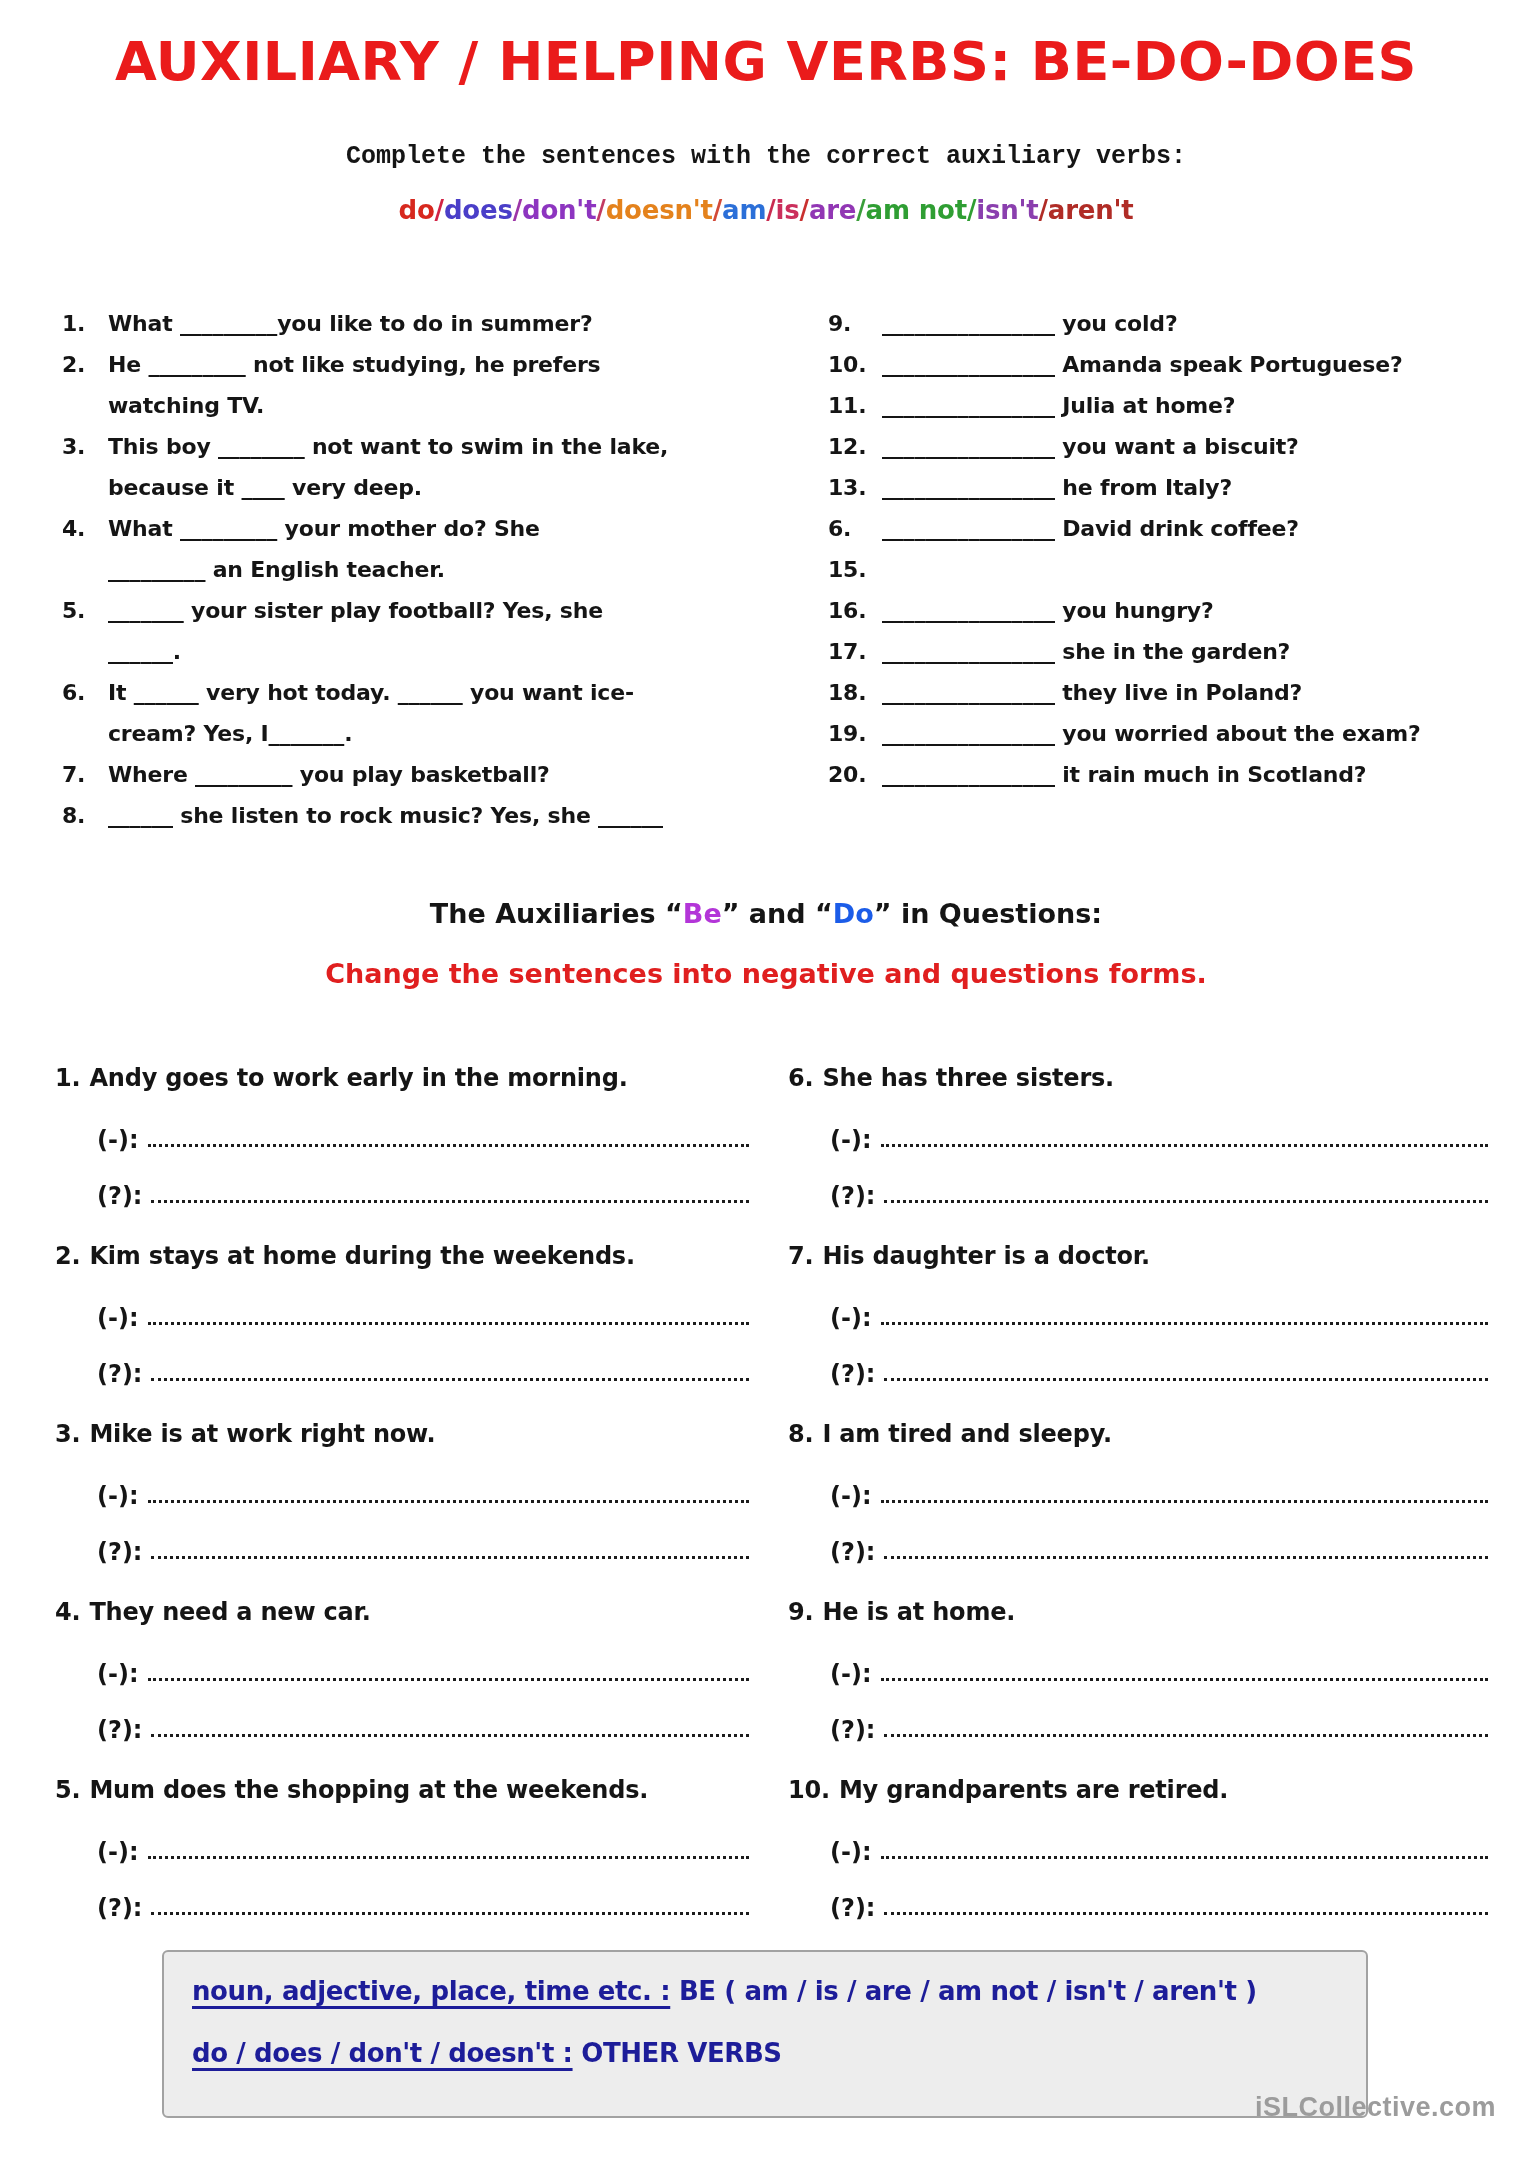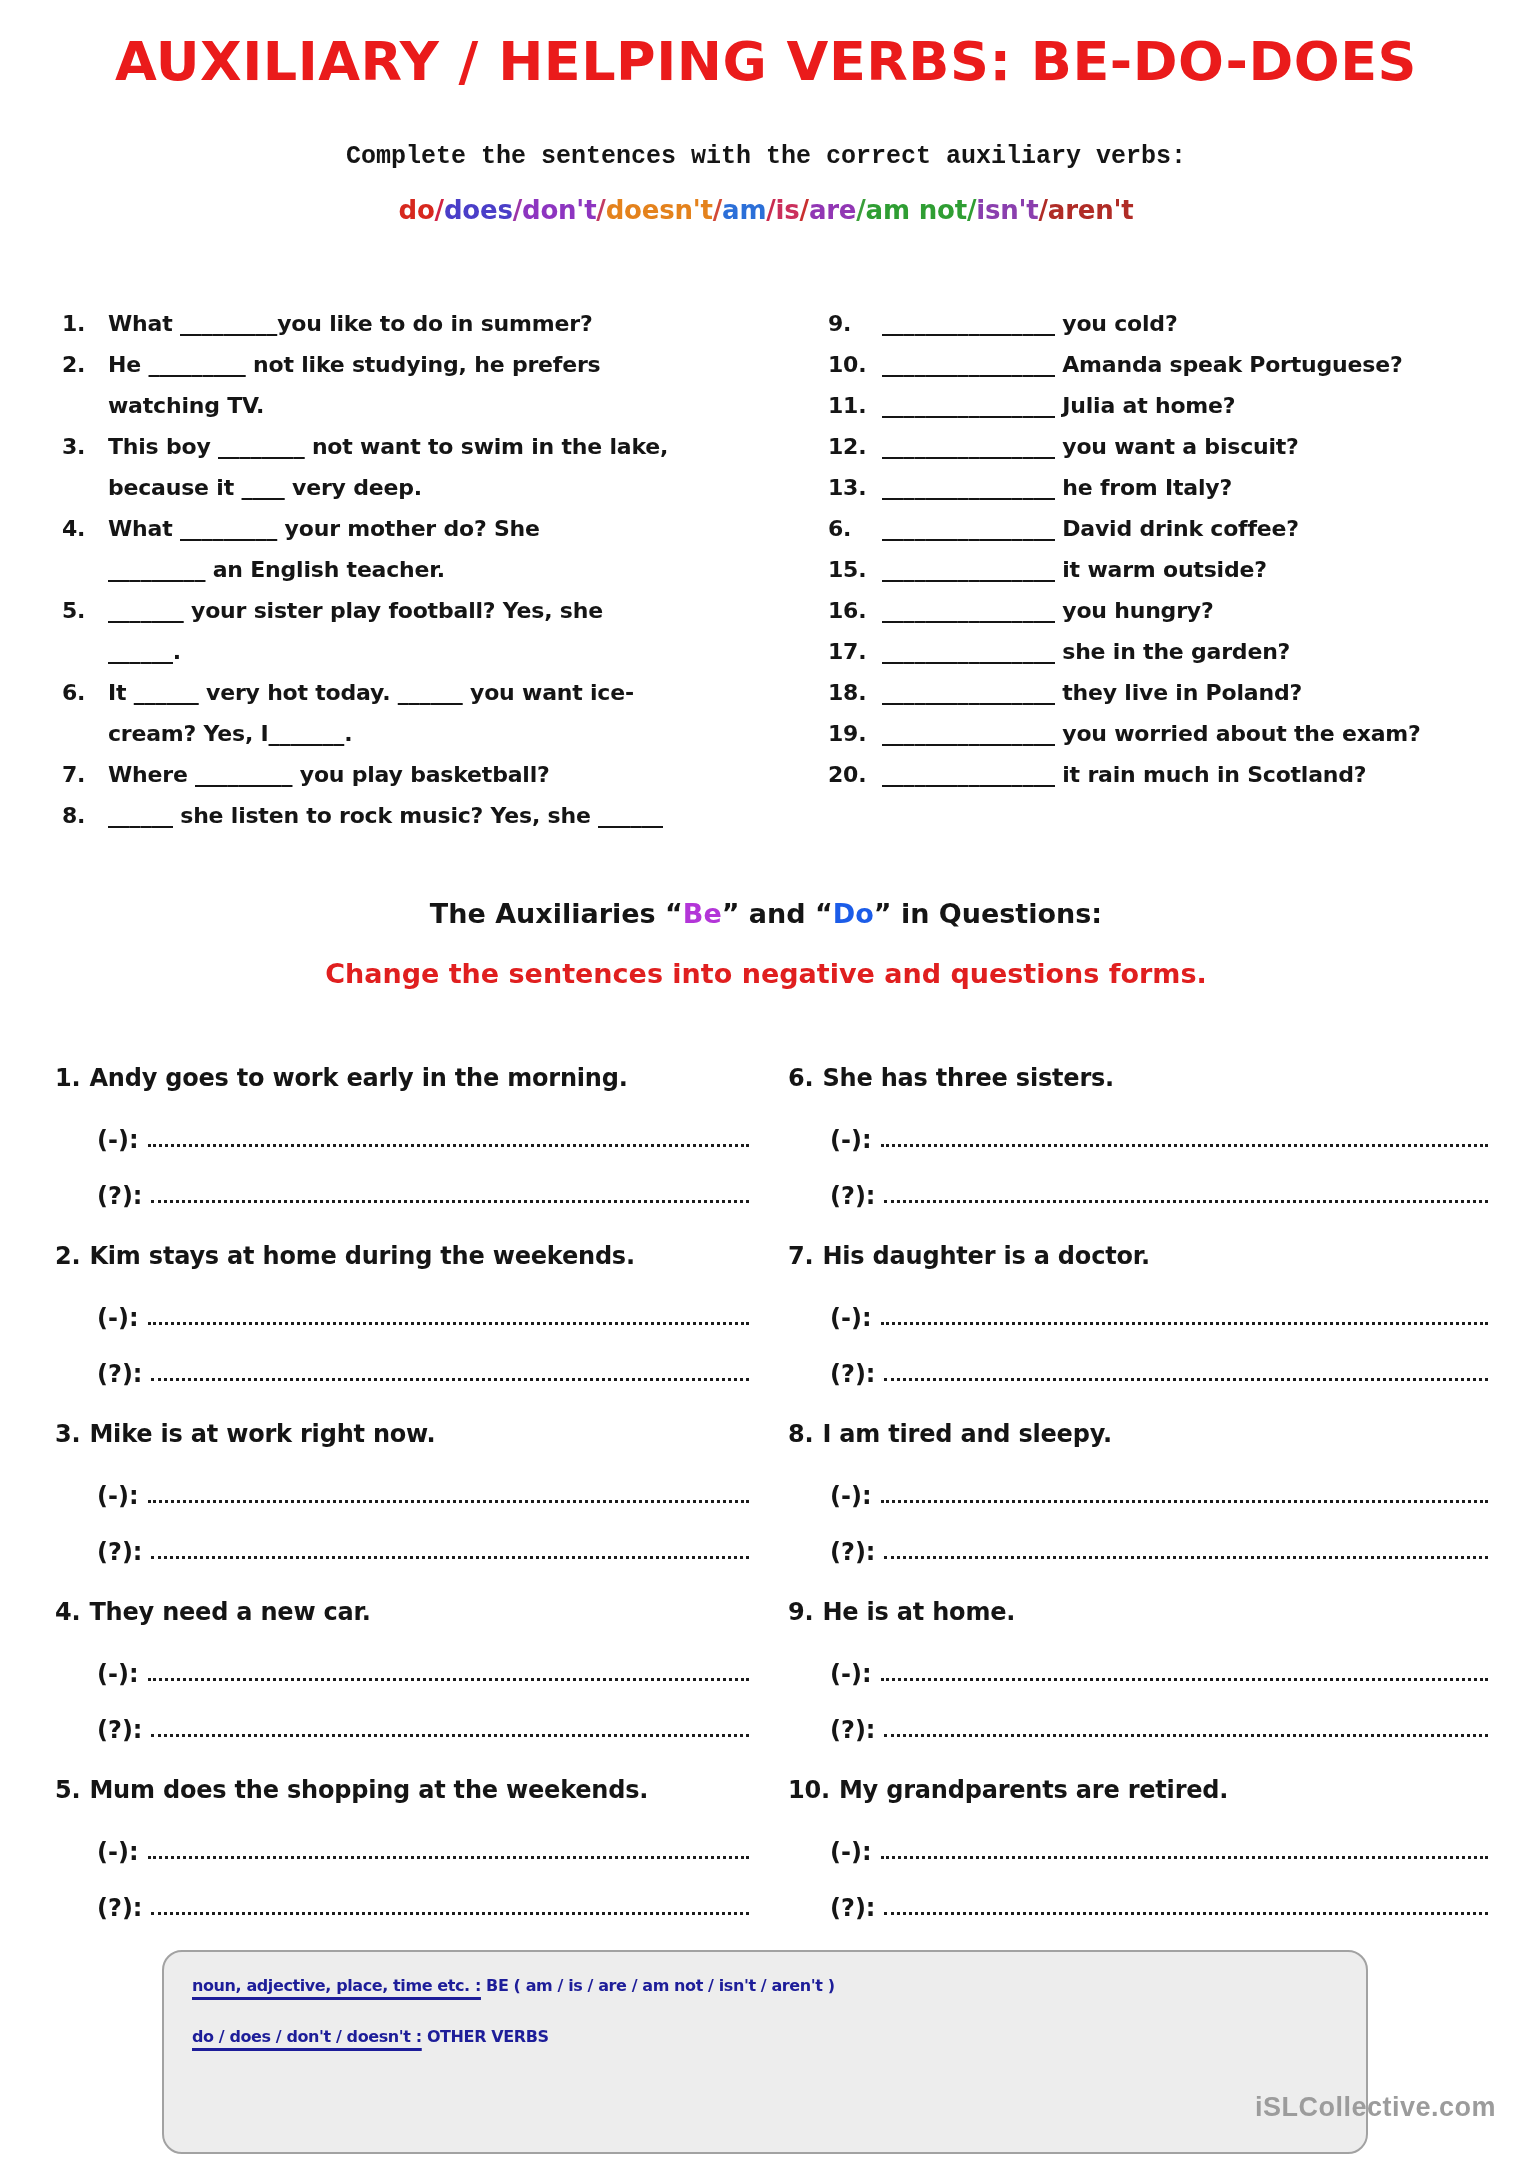--- a/index.html
+++ b/index.html
@@ -28,24 +28,24 @@
   .ex2-left  { left:55px;  width:700px; }
   .ex2-right { left:788px; width:706px; }
   .block { margin-bottom:26px; }
   .sent { display:flex; font-size:24px; line-height:40px; white-space:nowrap; letter-spacing:-0.2px; }
   .sent .num2 { flex:none; margin-right:9px; }
   .ansline { display:flex; align-items:flex-end; margin:20px 0 0 42px; font-size:24px; height:36px; }
   .anslabel { flex:none; }
   .dots { flex:1; border-bottom:3.5px dotted #1c1c1c; margin:0 6px 7px 9px; }
 
   .info-box {
-    position:absolute; left:162px; top:1950px; width:1206px; height:204px;
+    position:absolute; left:162px; top:1950px; width:1206px; height:168px;
     box-sizing:border-box; background:#ededed; border:2px solid #a2a2a2;
-    border-radius:20px; padding:24px 28px 0 28px;
-    font-size:16px; letter-spacing:-0.4px; white-space:nowrap;
+    border-radius:6px; padding:24px 28px 0 28px;
+    font-size:26px; letter-spacing:-0.4px; white-space:nowrap;
   }
   .ib-line2 { margin-top:32px; }
   .ib-u { text-decoration:underline; text-underline-offset:6px; text-decoration-thickness:2.5px; }
 
   .watermark {
     position:absolute; right:36px; top:2092px;
     font-family:"Liberation Sans", sans-serif; font-weight:700;
     font-size:27px; color:#9c9c9c; letter-spacing:0.5px;
   }
 </style>
@@ -135,21 +135,20 @@
   <div class="row">
       <span class="num">13.</span>
       <span>________________ he from Italy?</span>
     </div>
   <div class="row">
       <span class="num">6.</span>
       <span>________________ David drink coffee?</span>
     </div>
   <div class="row">
       <span class="num">15.</span>
-      <span>________________ it warm outside?</span>
     </div>
   <div class="row">
       <span class="num">16.</span>
       <span>________________ you hungry?</span>
     </div>
   <div class="row">
       <span class="num">17.</span>
       <span>________________ she in the garden?</span>
     </div>
   <div class="row">

